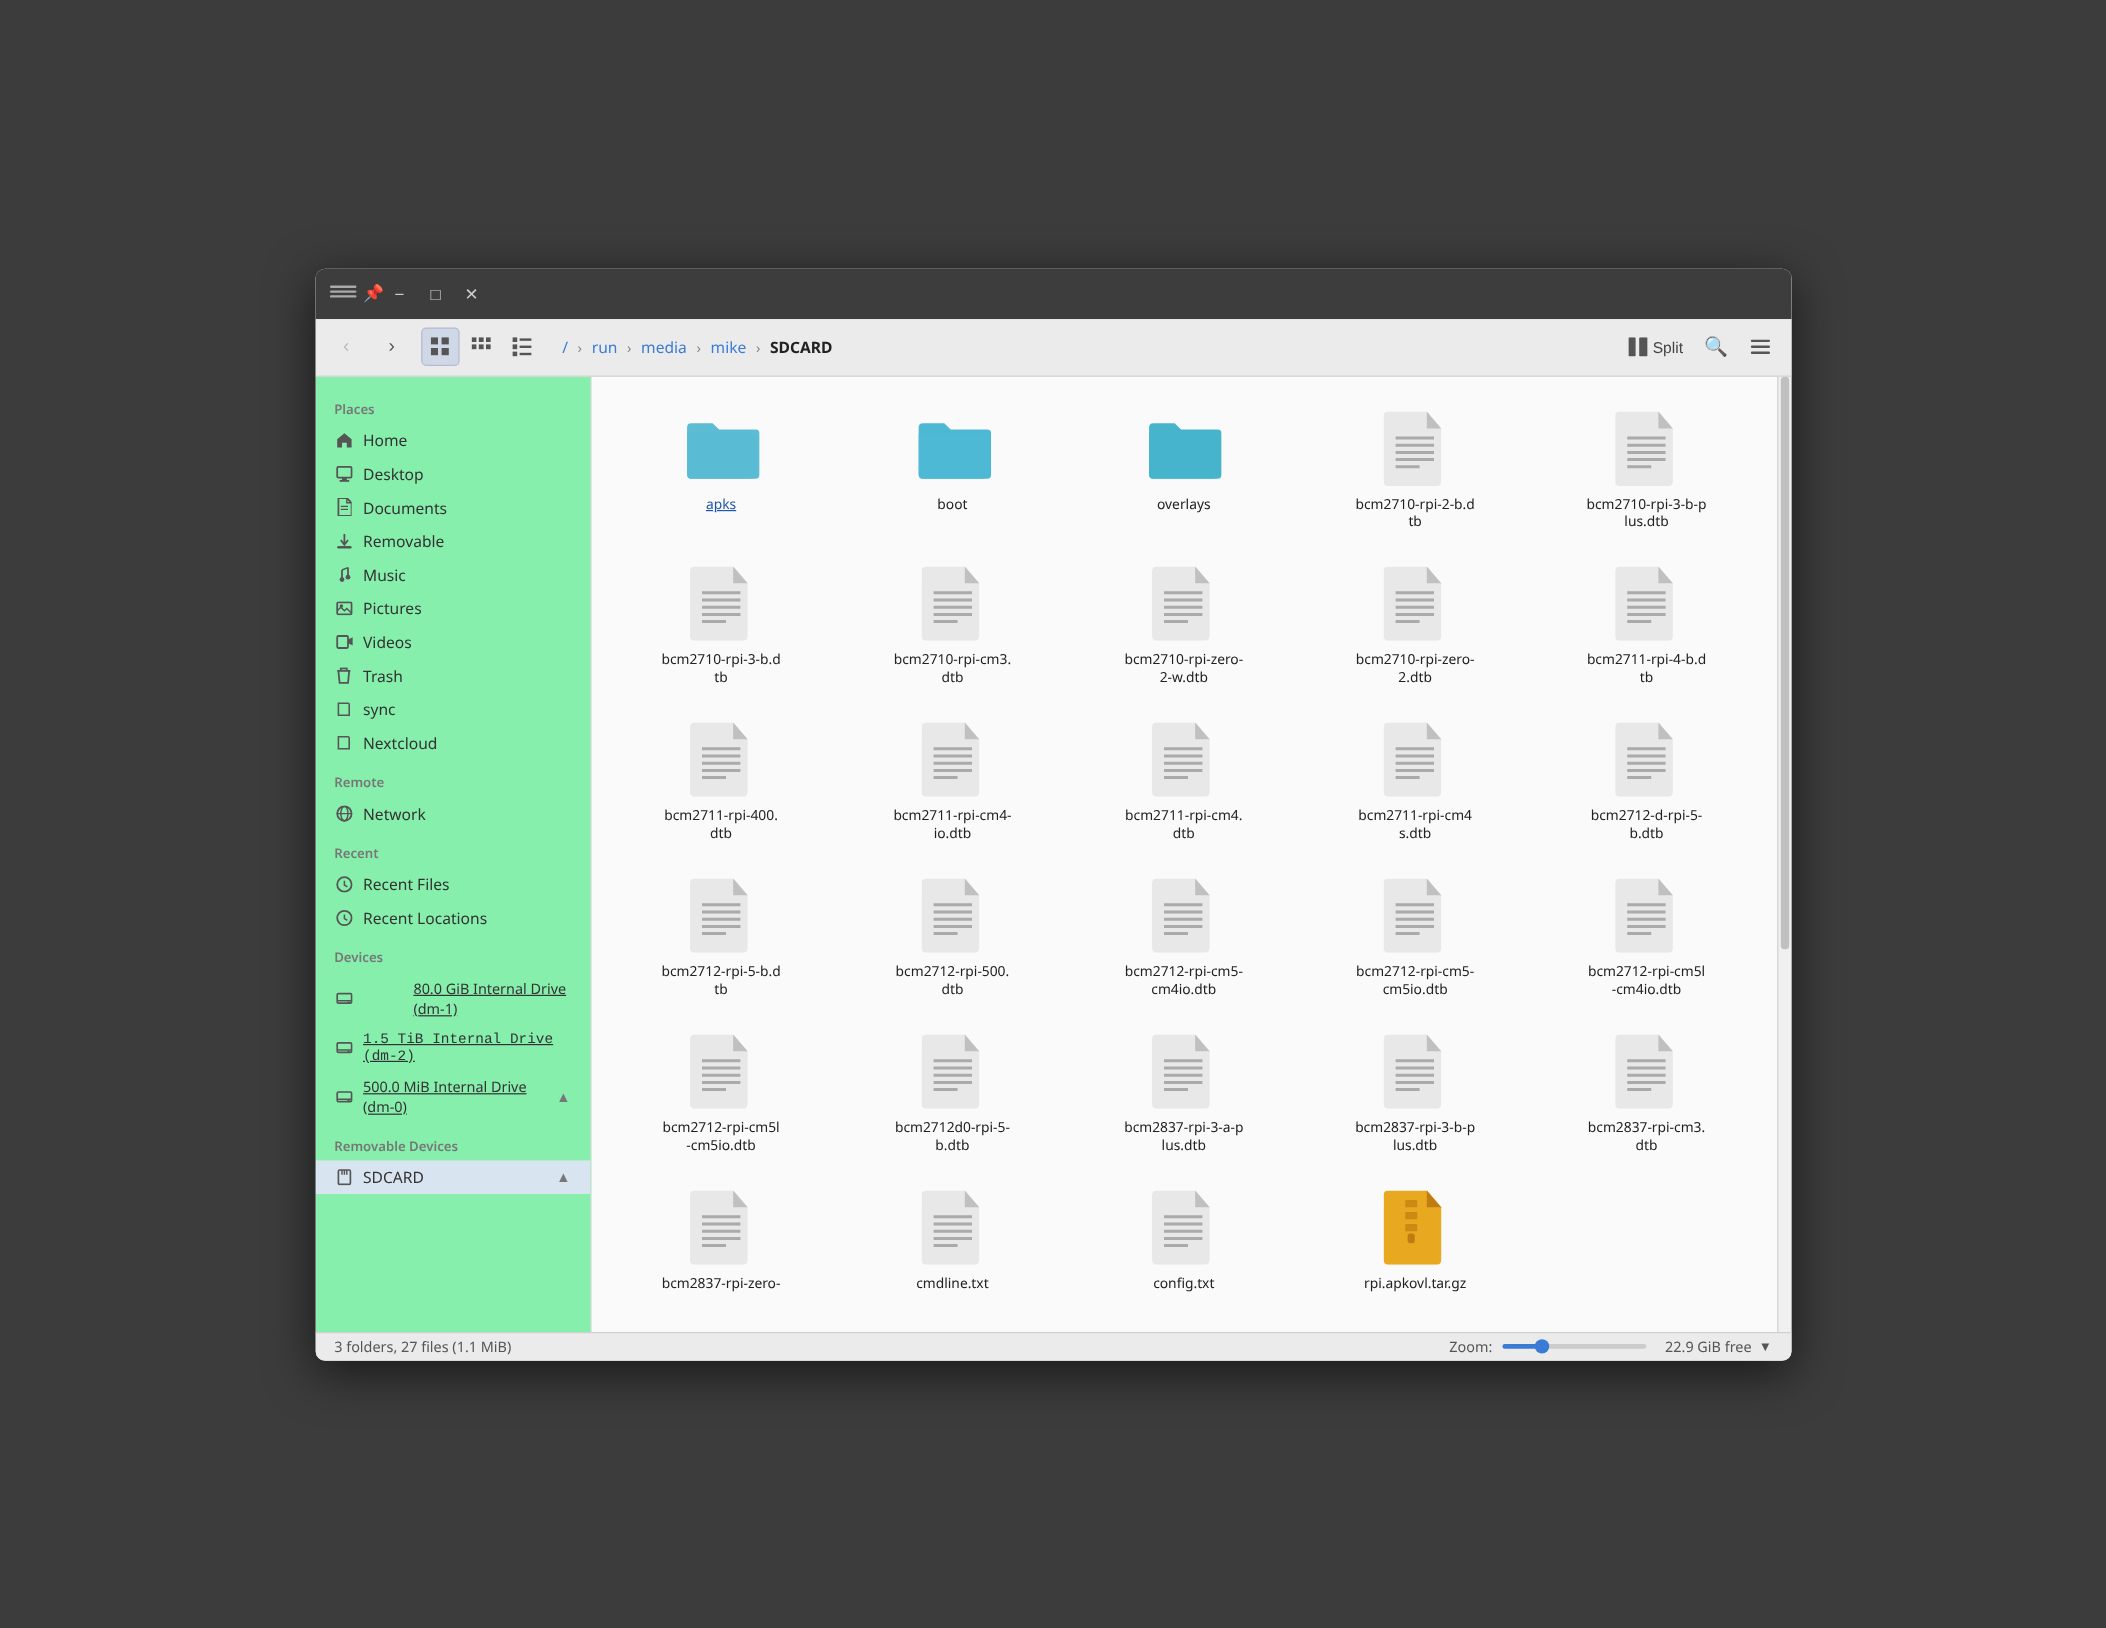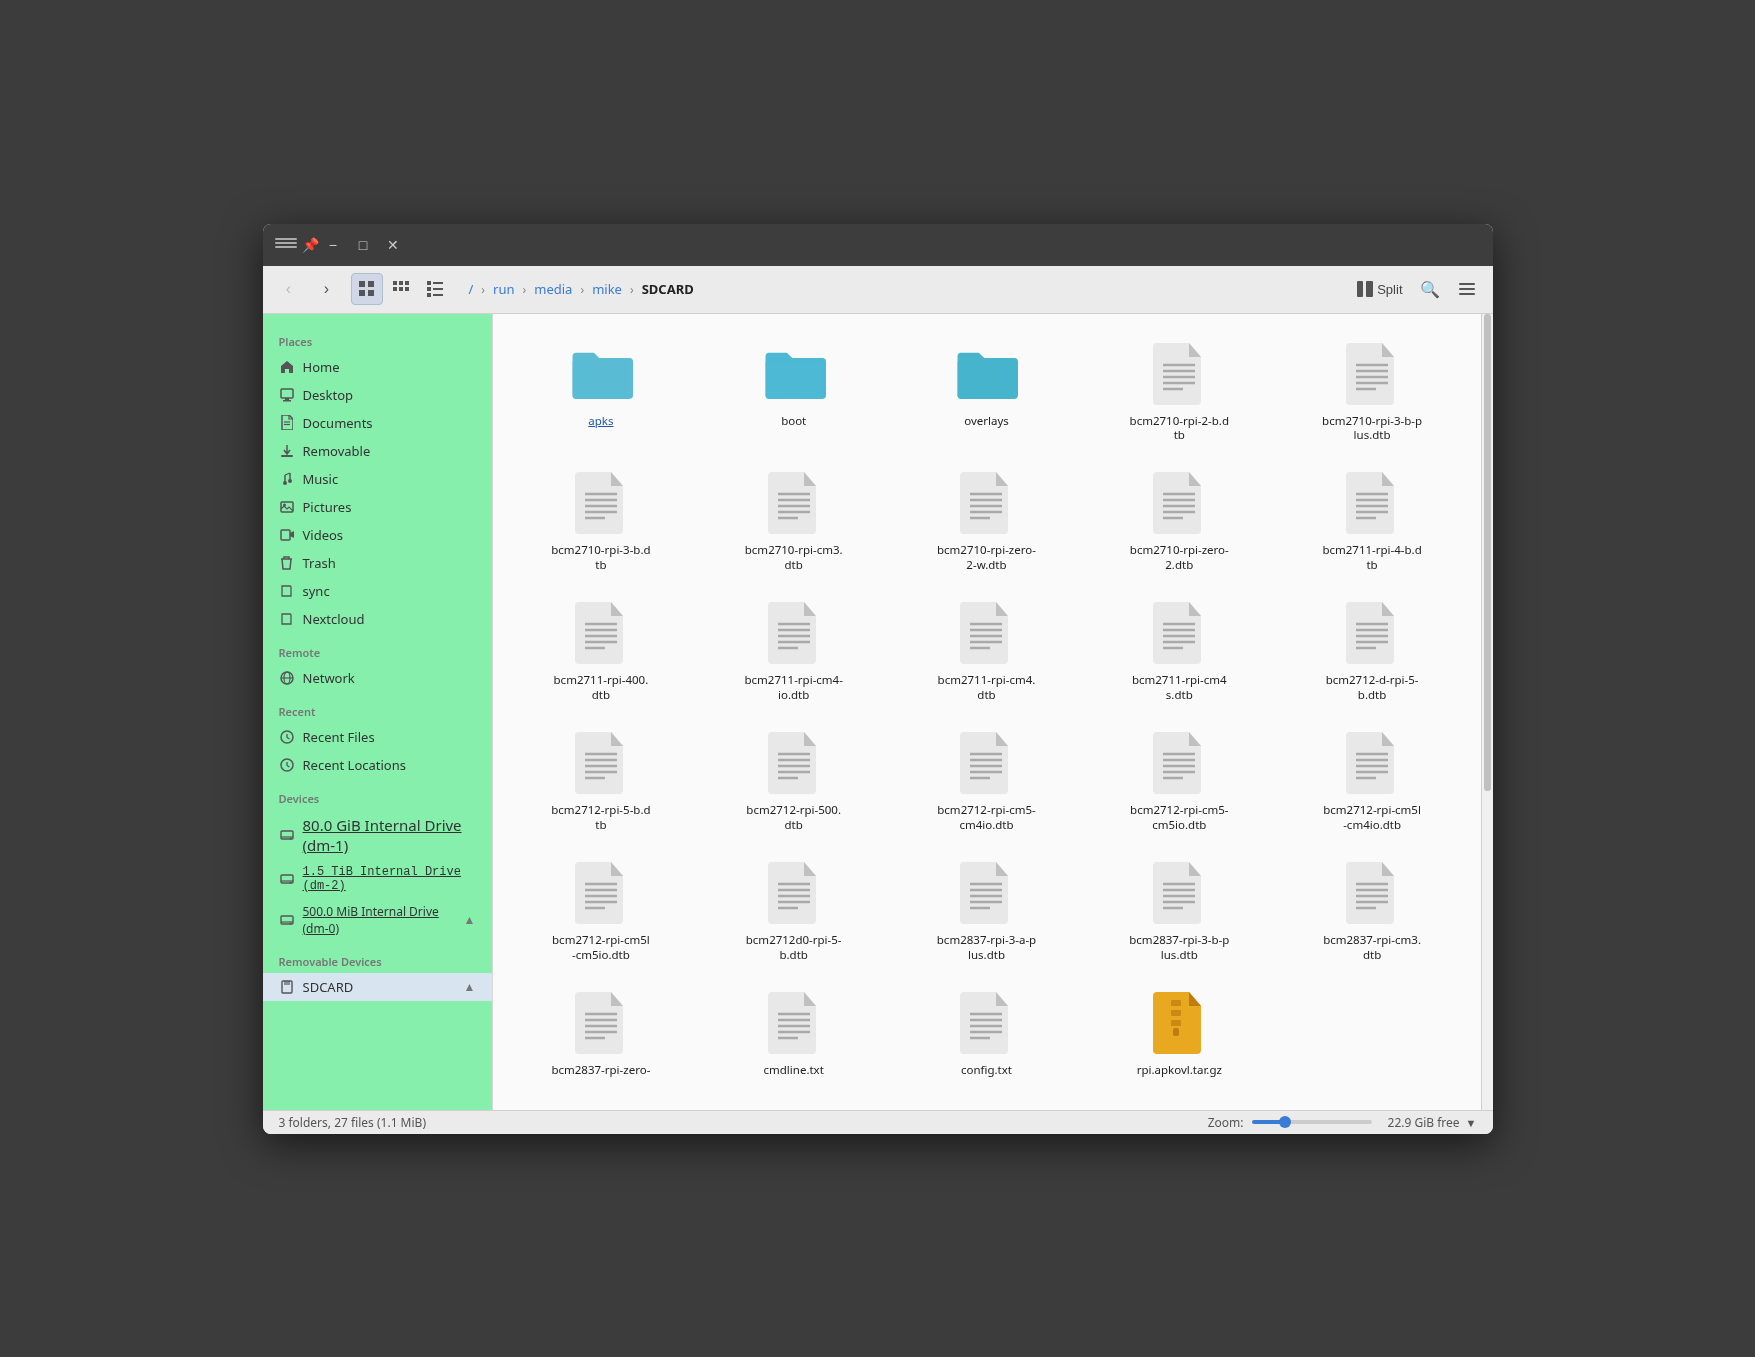--- a/index.html
+++ b/index.html
@@ -529,21 +529,21 @@
 
       <div class="sidebar-section-label">Devices</div>
       <div class="sidebar-item">
         <span class="sidebar-icon">
           <svg width="14" height="14" viewBox="0 0 14 14">
               <rect x="1" y="3" width="12" height="8" rx="1" fill="none" stroke="#555" stroke-width="1.4"></rect>
               <line x1="1" y1="9" x2="13" y2="9" stroke="#555" stroke-width="1.2"></line>
               <circle cx="10.5" cy="10.5" r="1" fill="#555"></circle>
             </svg>
         </span>
-        <span class="label underlined" style="text-decoration:underline;font-size:15px;">80.0 GiB Internal Drive (dm-1)</span>
+        <span class="label underlined" style="text-decoration:underline;font-size:12px;margin-left:42px;">80.0 GiB Internal Drive (dm-1)</span>
       </div>
       <div class="sidebar-item">
         <span class="sidebar-icon">
           <svg width="14" height="14" viewBox="0 0 14 14">
               <rect x="1" y="3" width="12" height="8" rx="1" fill="none" stroke="#555" stroke-width="1.4"></rect>
               <line x1="1" y1="9" x2="13" y2="9" stroke="#555" stroke-width="1.2"></line>
               <circle cx="10.5" cy="10.5" r="1" fill="#555"></circle>
             </svg>
         </span>
         <span class="label" style="text-decoration:underline;font-size:12px;font-family:Liberation Mono, monospace;">1.5 TiB Internal Drive (dm-2)</span>

